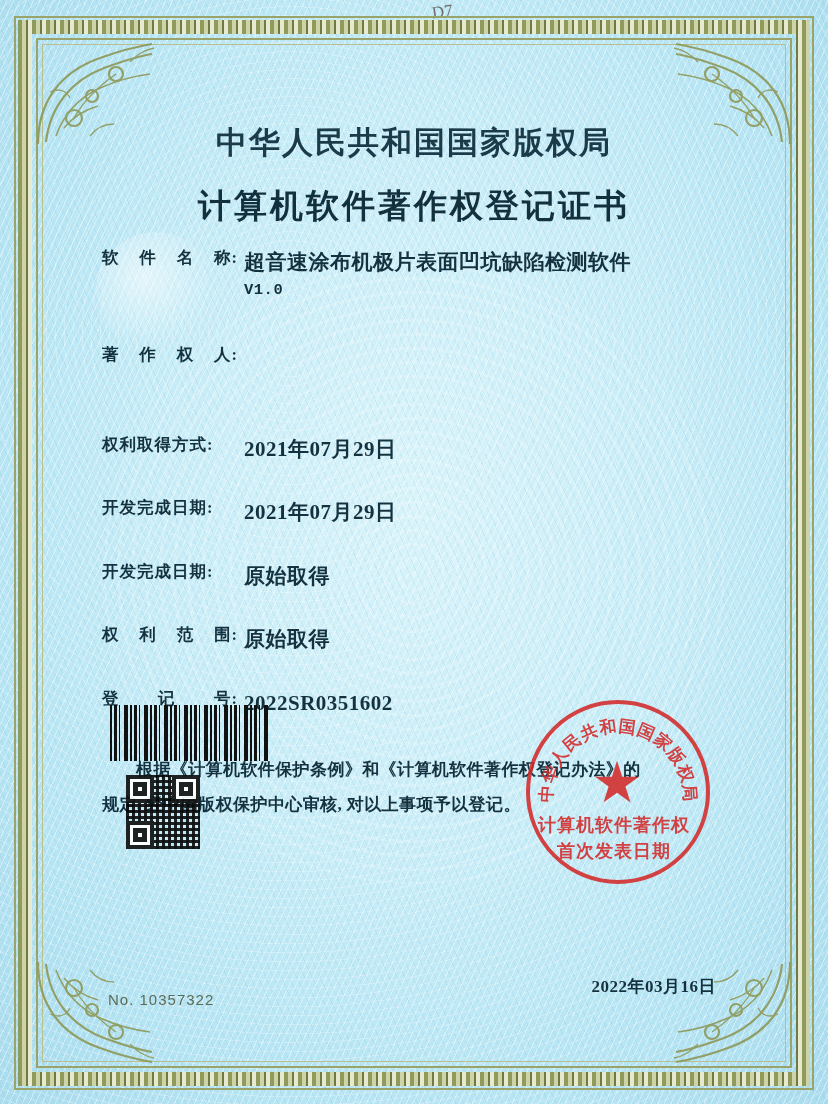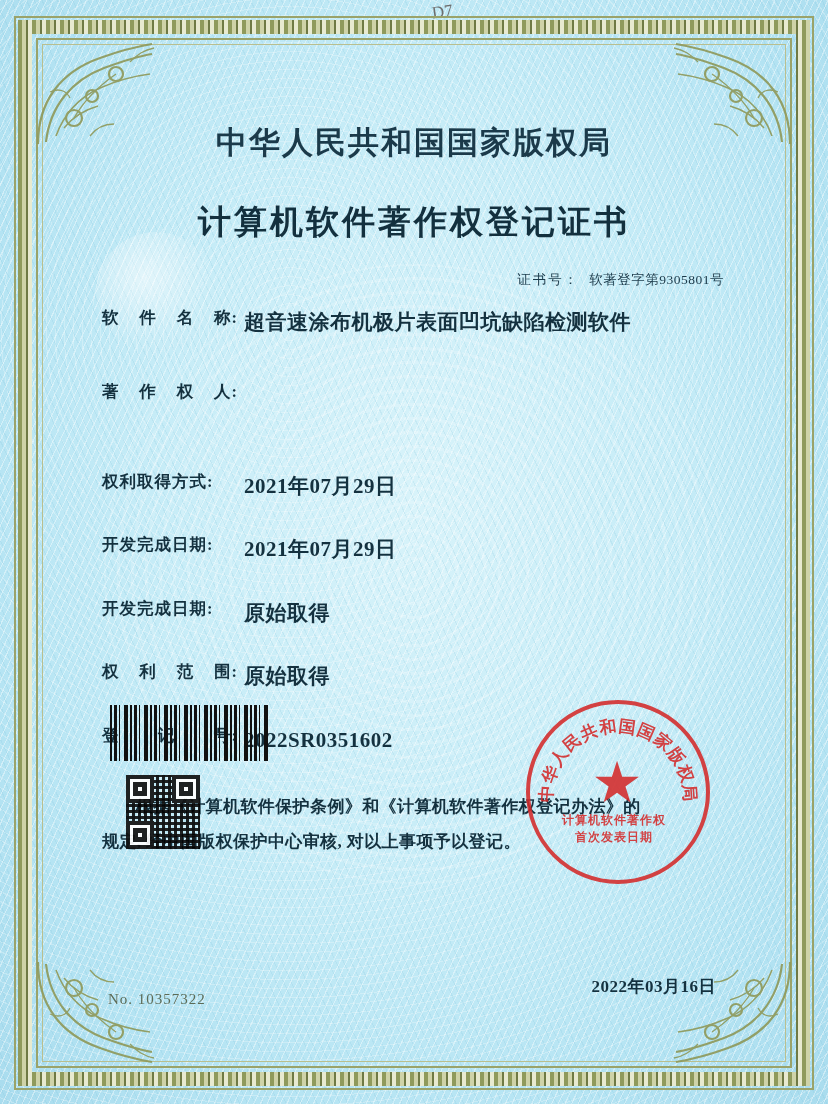--- a/index.html
+++ b/index.html
@@ -101,21 +101,21 @@
     font-weight: bold;
     font-family: "Liberation Serif", "DejaVu Serif", serif;
     margin-top: 26px;
   }
   .title-sub {
     text-align: center;
     font-size: 33px;
     letter-spacing: 3px;
     color: #13303e;
     font-weight: bold;
-    margin-top: 36px;
+    margin-top: 20px;
   }
   .cert-no {
     text-align: right;
     font-size: 13.5px;
     color: #1b3a4a;
     margin-top: 26px;
     padding-right: 44px;
     letter-spacing: 0.5px;
   }
   .cert-no .label { letter-spacing: 2px; }
@@ -258,35 +258,35 @@
     font-weight: bold;
     fill: #d42a2a;
     letter-spacing: 1px;
   }
   .seal-lines {
     position: absolute;
     left: 0;
     right: 8px;
     top: 108px;
     text-align: center;
-    font-size: 12px;
+    font-size: 18px;
     font-weight: bold;
     line-height: 1.45;
     font-family: "Liberation Sans", sans-serif;
     letter-spacing: 1px;
   }
 
   
   .footer-no {
     position: absolute;
     left: 108px;
     bottom: 96px;
     font-size: 15px;
     color: #5c6b57;
-    font-family: Liberation Serif, serif;
+    font-family: Liberation Sans, sans-serif;
     letter-spacing: 1px;
   }
   .footer-date {
     position: absolute;
     right: 112px;
     bottom: 106px;
     font-size: 17px;
     color: #14313f;
     font-weight: bold;
     letter-spacing: 0.5px;
@@ -387,35 +387,33 @@
     </g>
   </svg>
 
   <div class="emboss"></div>
 
   <div class="content">
 
     <div class="title-main">中华人民共和国国家版权局</div>
     <div class="title-sub">计算机软件著作权登记证书</div>
 
-    <div class="cert-no">
-      <span class="label">证书号：</span><span class="value">软著登字第9305801号</span>
-    </div>
 
     <div class="fields">
 
       <div class="field-row">
         <div class="field-label spaced">
           <span>软</span>
           <span>件</span>
           <span>名</span>
           <span>称:</span>
         </div>
         <div>
           <div class="field-value">超音速涂布机极片表面凹坑缺陷检测软件</div>
+          <div class="field-value mono">V1.0</div>
         </div>
       </div>
 
       <div class="gap-lg"></div>
 
       <div class="field-row">
         <div class="field-label spaced">
           <span>著</span>
           <span>作</span>
           <span>权</span>

